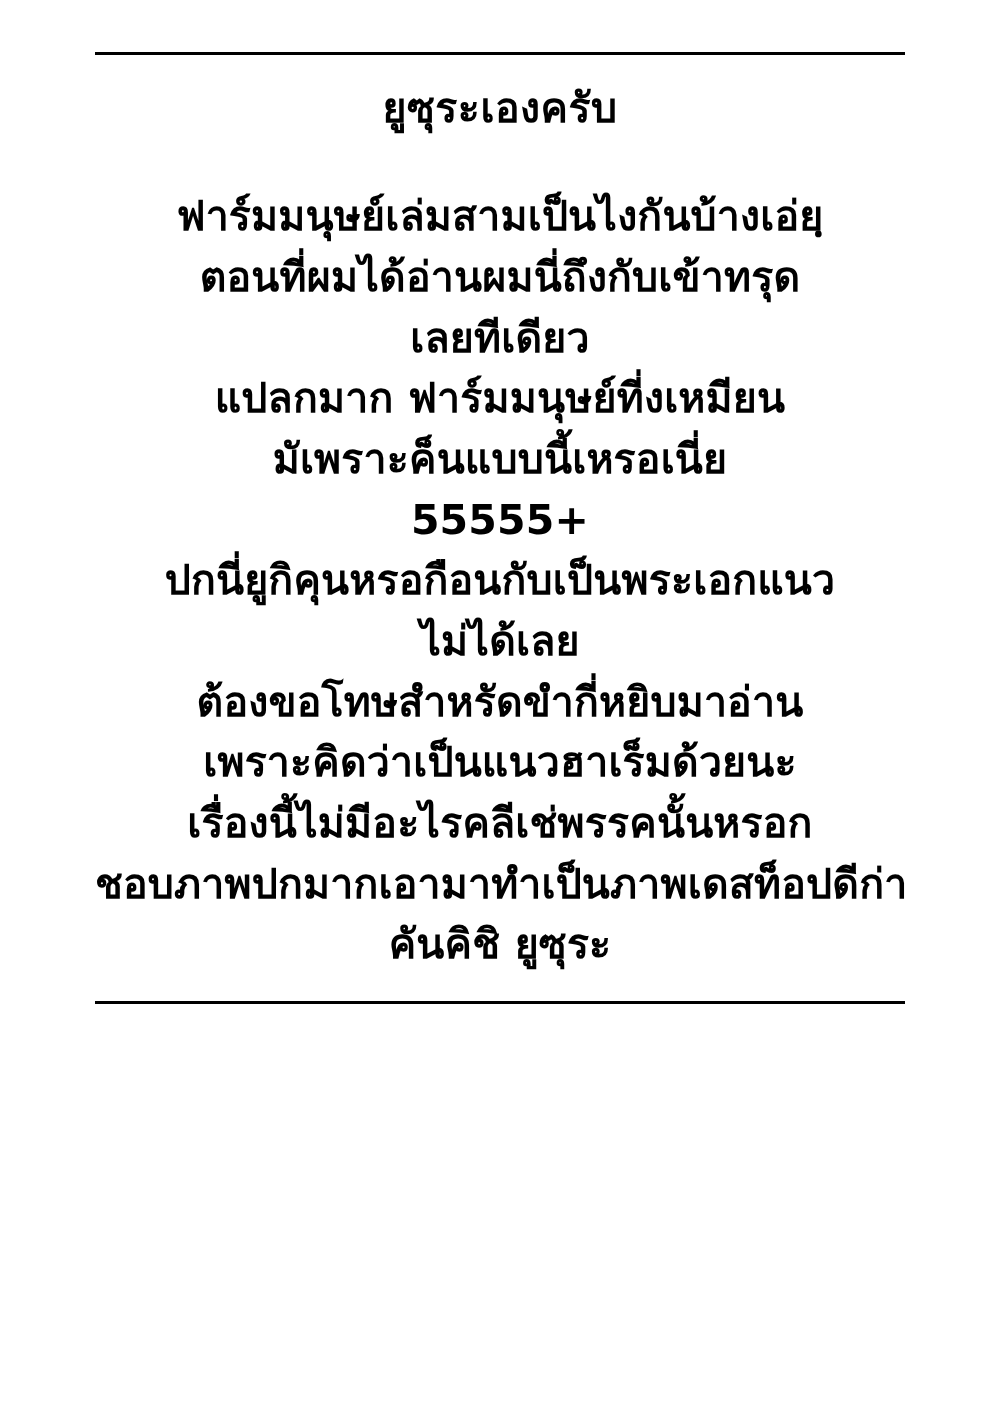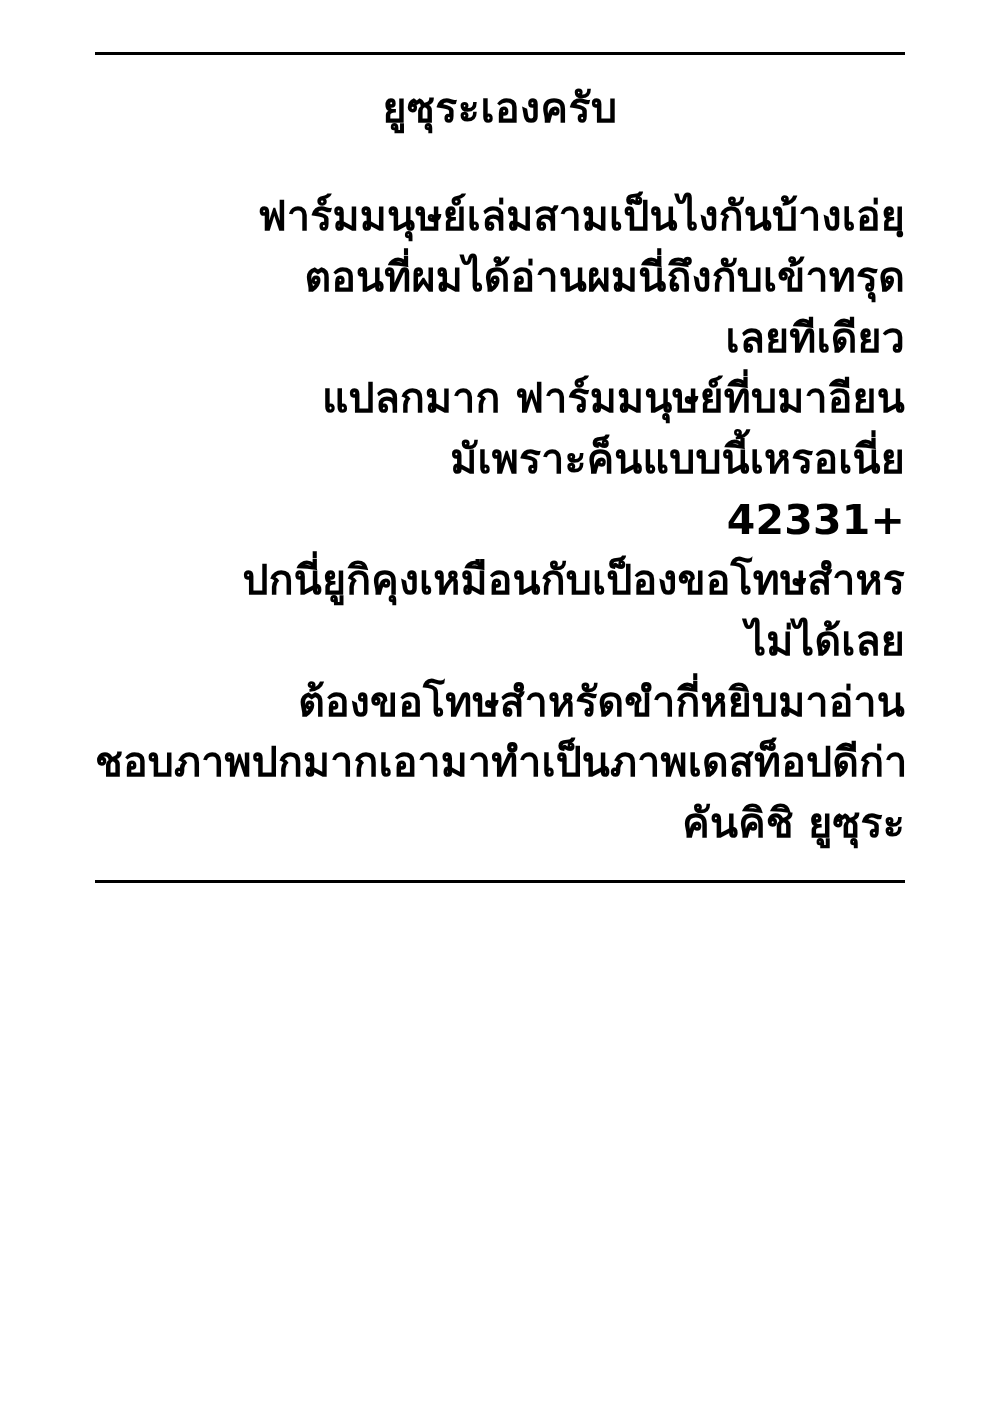--- a/index.html
+++ b/index.html
@@ -37,21 +37,21 @@
     font-size: 41px;
     font-weight: 700;
     line-height: 1.25;
     text-align: center;
     width: 100%;
     margin: 0 0 52px 0;
     letter-spacing: 0.5px;
   }
   .body-block {
     width: 100%;
-    text-align: right;
+    text-align: center;
     font-size: 41px;
     font-weight: 700;
     line-height: 1.48;
     letter-spacing: 0.2px;
   }
   .body-line {
     display: block;
     white-space: nowrap;
   }
   .spacer {
@@ -64,26 +64,28 @@
 <div class="page">
 
   <div class="rule rule-top"></div>
 
   <h1 class="title">ยูซุระเองครับ</h1>
 
   <div class="body-block">
     <span class="body-line">ฟาร์มมนุษย์เล่มสามเป็นไงกันบ้างเอ่ยฺ</span>
     <span class="body-line">ตอนที่ผมได้อ่านผมนี่ถึงกับเข้าทรุด</span>
     <span class="body-line">เลยทีเดียว</span>
-    <span class="body-line">แปลกมาก ฟาร์มมนุษย์ที่บมาอียน</span>
+    <span class="body-line">แปลกมาก ฟาร์มมนุษย์ที่งเหมียน</span>
     <span class="body-line">มัเพราะค็นแบบนี้เหรอเนี่ย</span>
-    <span class="body-line">42331+</span>
-    <span class="body-line">ปกนี่ยูกิคุงเหมือนกับเป็องขอโทษสำหร</span>
+    <span class="body-line">55555+</span>
+    <span class="body-line">ปกนี่ยูกิคุนหรอกือนกับเป็นพระเอกแนว</span>
     <span class="body-line">ไม่ได้เลย</span>
     <span class="body-line">ต้องขอโทษสำหรัดขำกี่หยิบมาอ่าน</span>
+    <span class="body-line">เพราะคิดว่าเป็นแนวฮาเร็มด้วยนะ</span>
+    <span class="body-line">เรื่องนี้ไม่มีอะไรคลีเช่พรรคนั้นหรอก</span>
     <span class="body-line">ชอบภาพปกมากเอามาทำเป็นภาพเดสท็อปดีก่า</span>
     <span class="body-line">คันคิชิ ยูซุระ</span>
   </div>
 
   <div class="rule rule-bottom"></div>
 
   <div class="spacer"></div>
 
 </div>
 

